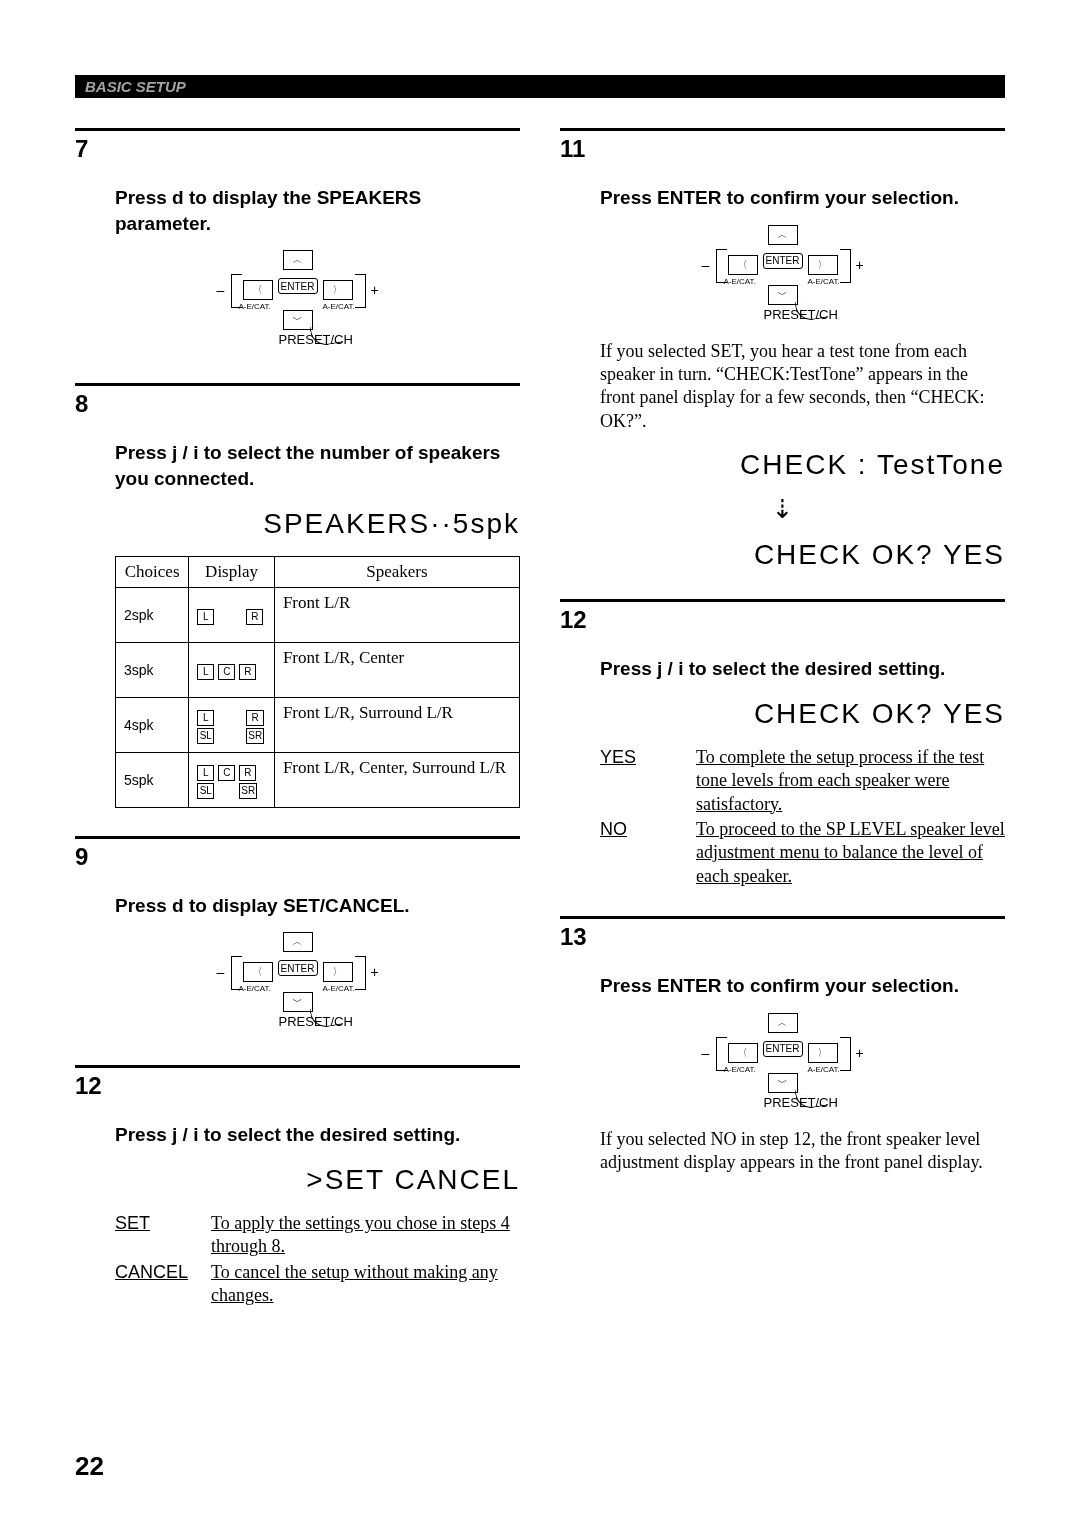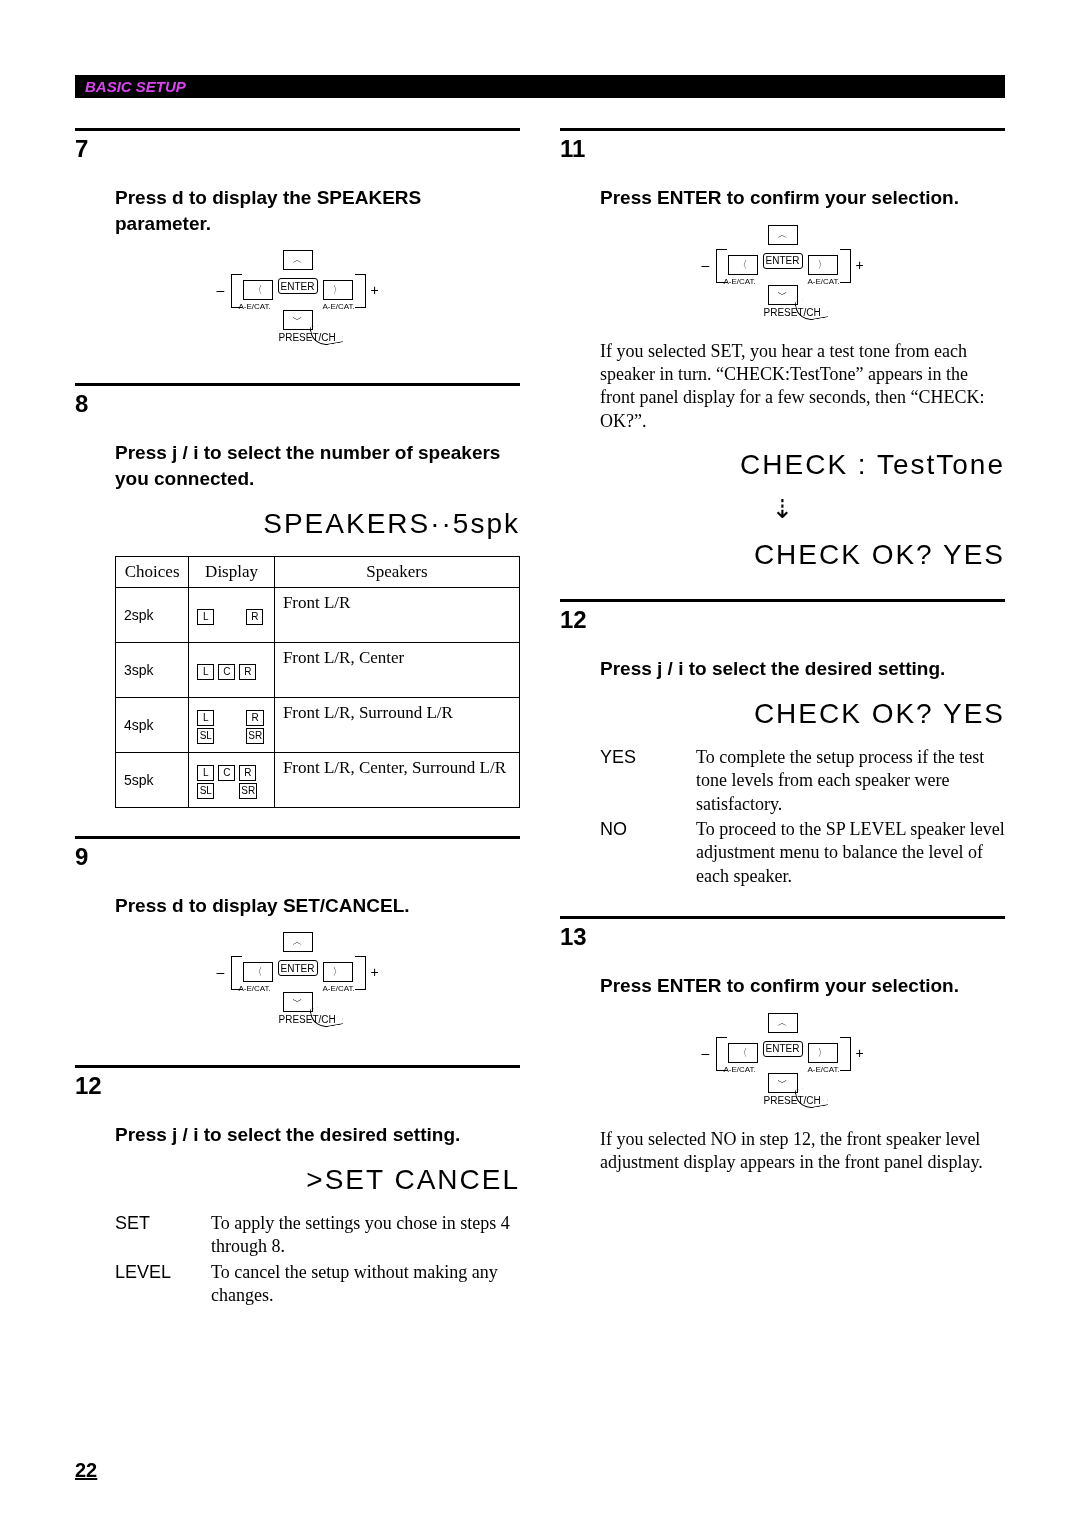--- a/index.html
+++ b/index.html
@@ -10,21 +10,21 @@
     padding: 75px 75px 40px 75px;
     box-sizing: border-box;
     font-family: "Times New Roman", serif;
     font-size: 18px;
     color: #000;
     background: #fff;
     position: relative;
   }
   .header-bar {
     background: #000;
-    color: #d946ef;
+    color: #a3a3a3;
     font-family: Arial, sans-serif;
     font-size: 15px;
     font-weight: bold;
     font-style: italic;
     padding: 3px 10px;
     margin-bottom: 30px;
   }
   .columns {
     display: flex;
     gap: 40px;
@@ -84,21 +84,21 @@
     position: absolute; top: 24px; width: 10px; height: 32px;
     border-top: 1px solid #000; border-bottom: 1px solid #000;
   }
   .pad .bracket-l { left: 28px; border-left: 1px solid #000; }
   .pad .bracket-r { left: 152px; border-right: 1px solid #000; }
   .pad .minus, .pad .plus { position: absolute; top: 32px; font-size: 14px; }
   .pad .minus { left: 14px; }
   .pad .plus  { left: 168px; }
   .pad .lbl-l { position: absolute; left: 36px; top: 52px; font-size: 8px; }
   .pad .lbl-r { position: absolute; left: 120px; top: 52px; font-size: 8px; }
-  .pad .lbl-b { position: absolute; left: 76px; top: 82px; font-size: 10px; }
+  .pad .lbl-b { position: absolute; left: 76px; top: 82px; font-size: 13px; }
   .pad .callout {
     position: absolute; left: 108px; top: 74px; width: 30px; height: 20px;
     border-left: 1px solid #000; border-bottom: 1px solid #000;
     border-bottom-left-radius: 16px;
     transform: rotate(-10deg);
   }
 
   .lcd {
     font-family: "Arial Narrow", Arial, sans-serif;
     font-size: 28px;
@@ -131,40 +131,39 @@
   .box {
     display: inline-block; border: 1px solid #000;
     font-family: Arial, sans-serif; font-size: 10px;
     min-width: 13px; text-align: center; padding: 0 1px;
     line-height: 14px;
   }
   .boxrow { display: inline-flex; gap: 4px; flex-wrap: wrap; }
   .boxcol { display: inline-flex; flex-direction: column; gap: 2px; }
 
   
-  .deflist { margin: 8px 0 0 0; }
+  .deflist { margin: 8px 0 0 0; text-decoration: underline; }
   .defrow { display: flex; gap: 16px; margin-bottom: 2px; }
   .defterm { font-family: Arial, sans-serif; font-size: 18px; width: 80px; flex: none; }
   .defdesc { flex: 1; line-height: 1.3; }
 
   .arrow-down {
     text-align: center;
     font-size: 26px;
     line-height: 1;
     margin: 2px 0 6px 0;
   }
 
   .pagenum {
     position: absolute;
     left: 75px;
     bottom: 48px;
     font-family: Arial, sans-serif;
     font-weight: bold;
-    font-size: 20px;
-    text-decoration: underline;
+    font-size: 26px;
   }
 </style>
 </head>
 <body>
 
 <div class="header-bar">BASIC SETUP</div>
 
 <div class="columns">
 
   <div class="col">
@@ -305,21 +304,21 @@
         <div class="step-text">Press j / i to select the desired setting.</div>
       </div>
       <div class="lcd">&gt;SET   CANCEL</div>
       <div class="step-body">
         <div class="deflist">
           <div class="defrow">
             <div class="defterm">SET</div>
             <div class="defdesc">To apply the settings you chose in steps 4 through 8.</div>
           </div>
           <div class="defrow">
-            <div class="defterm">LEVEL</div>
+            <div class="defterm">CANCEL</div>
             <div class="defdesc">To cancel the setup without making any changes.</div>
           </div>
         </div>
       </div>
     </div>
 
   </div>
 
   <div class="col">
 

